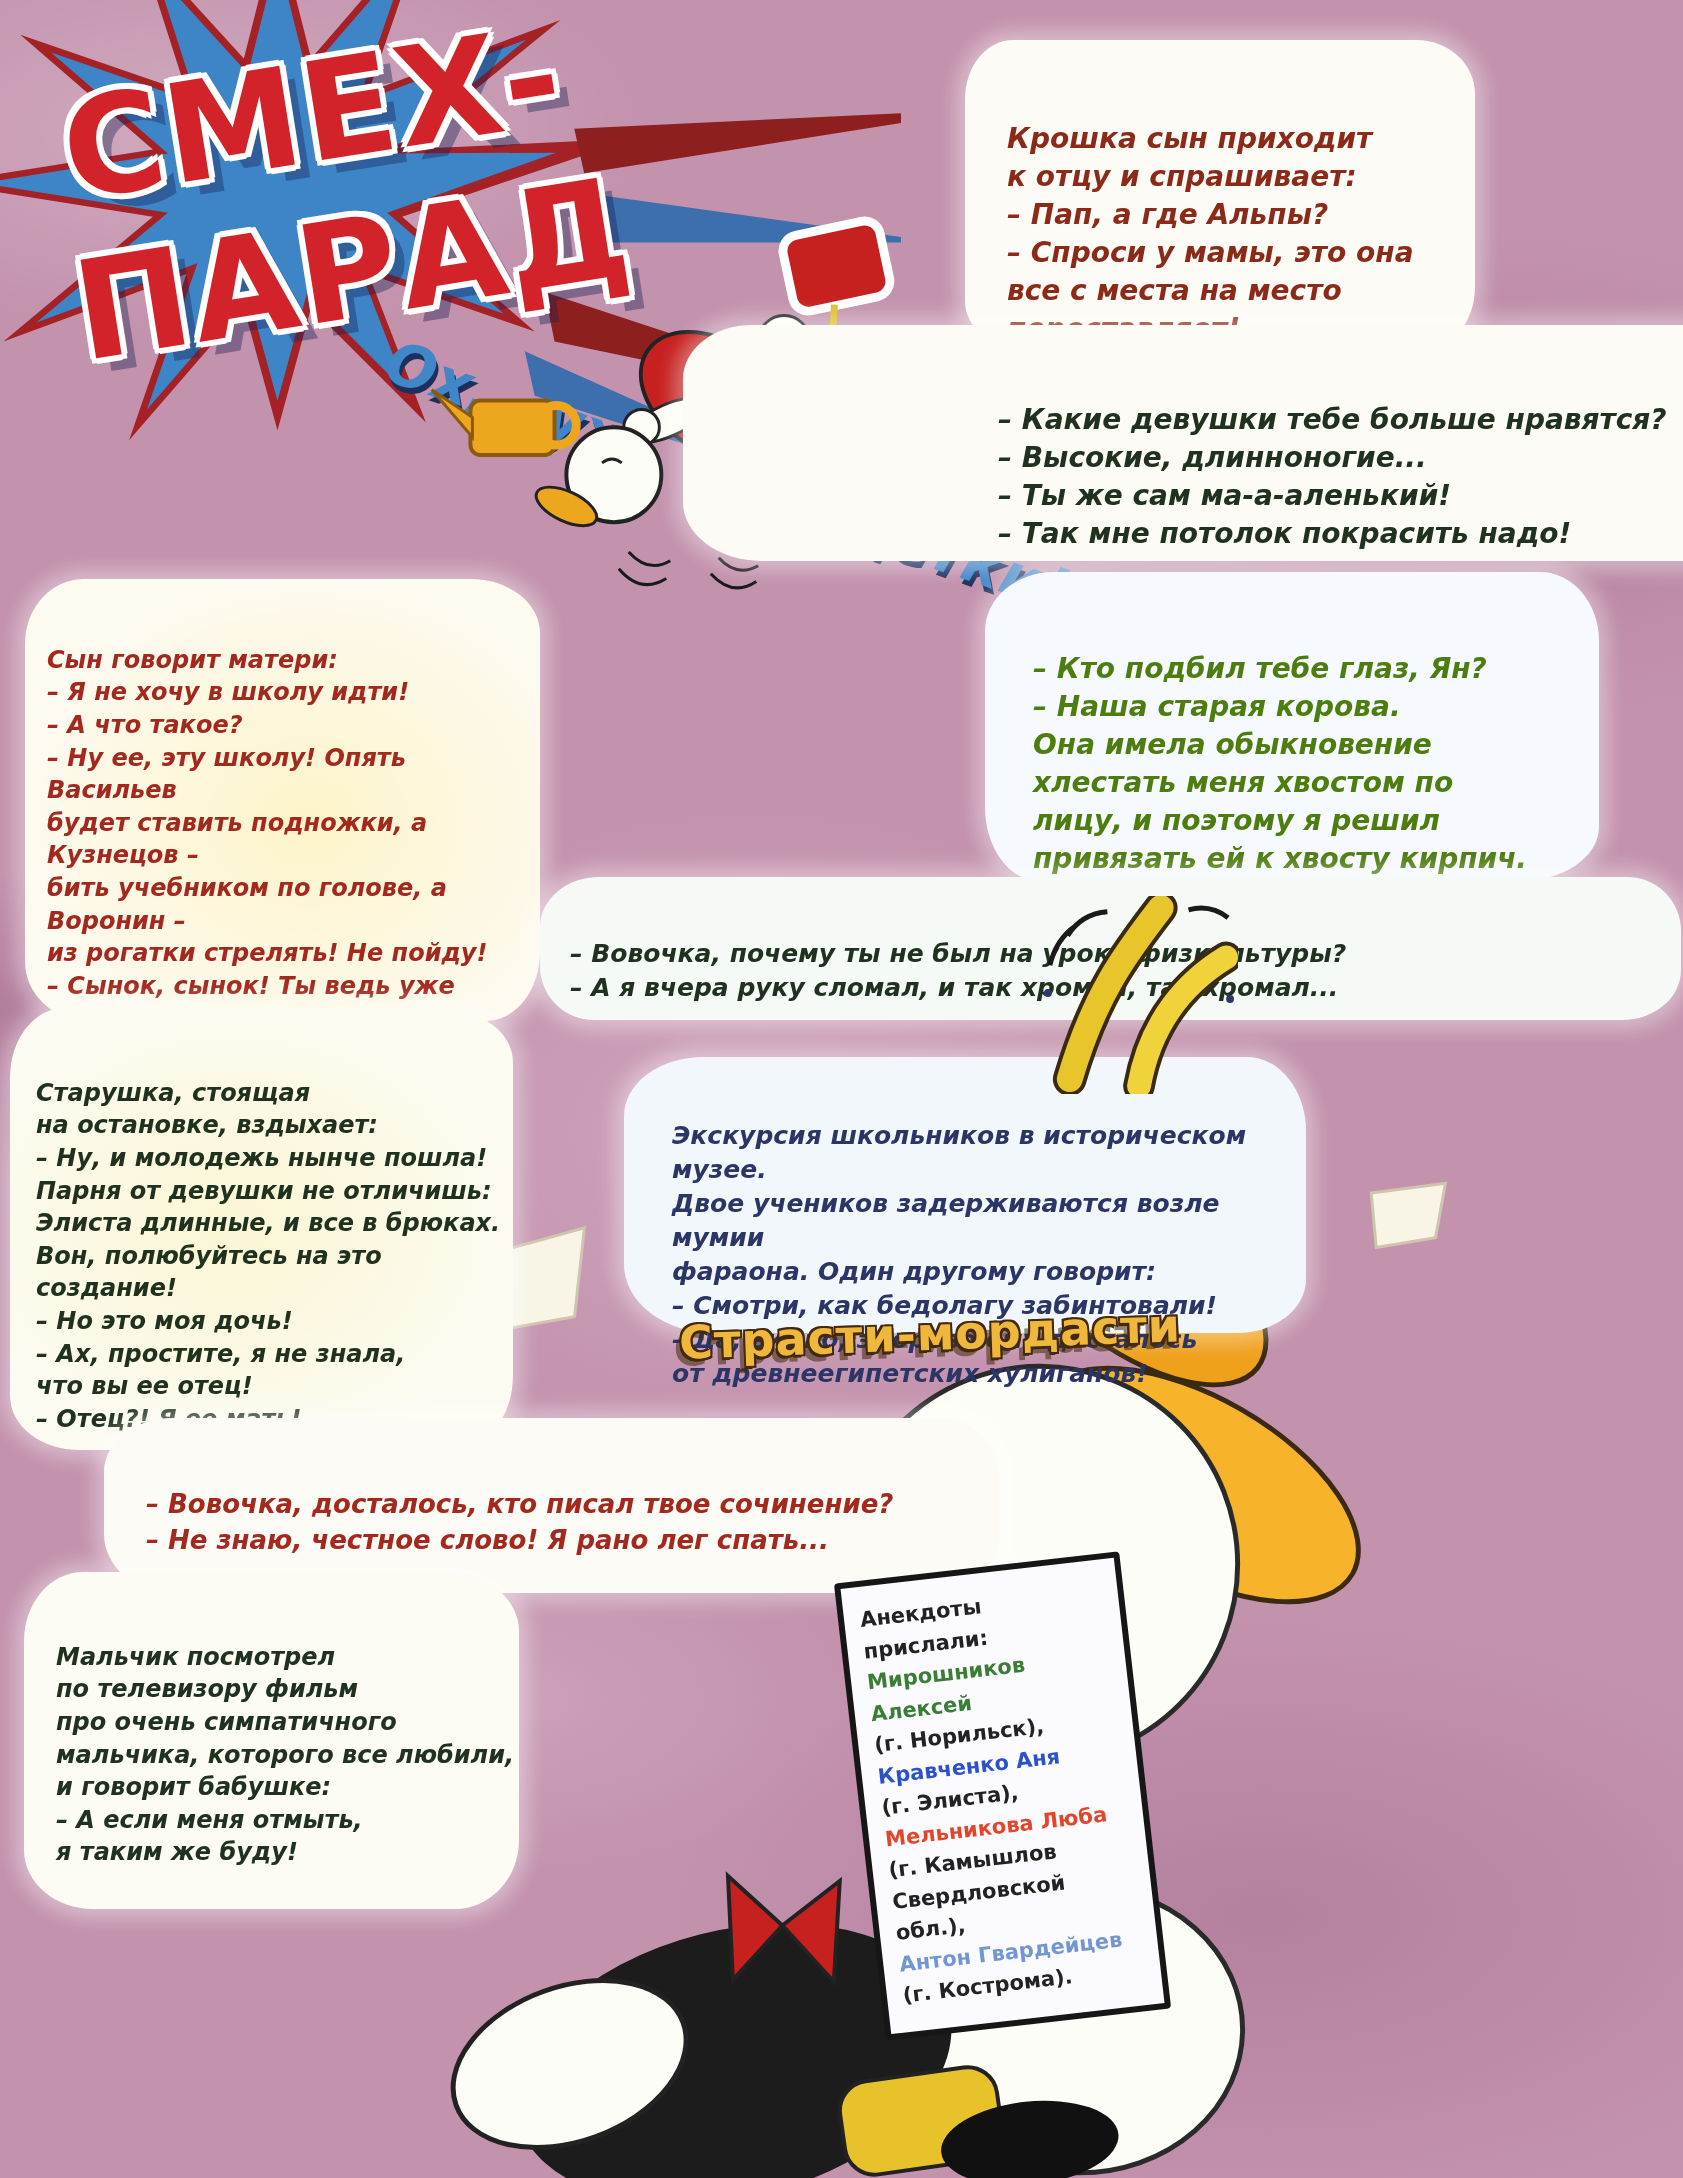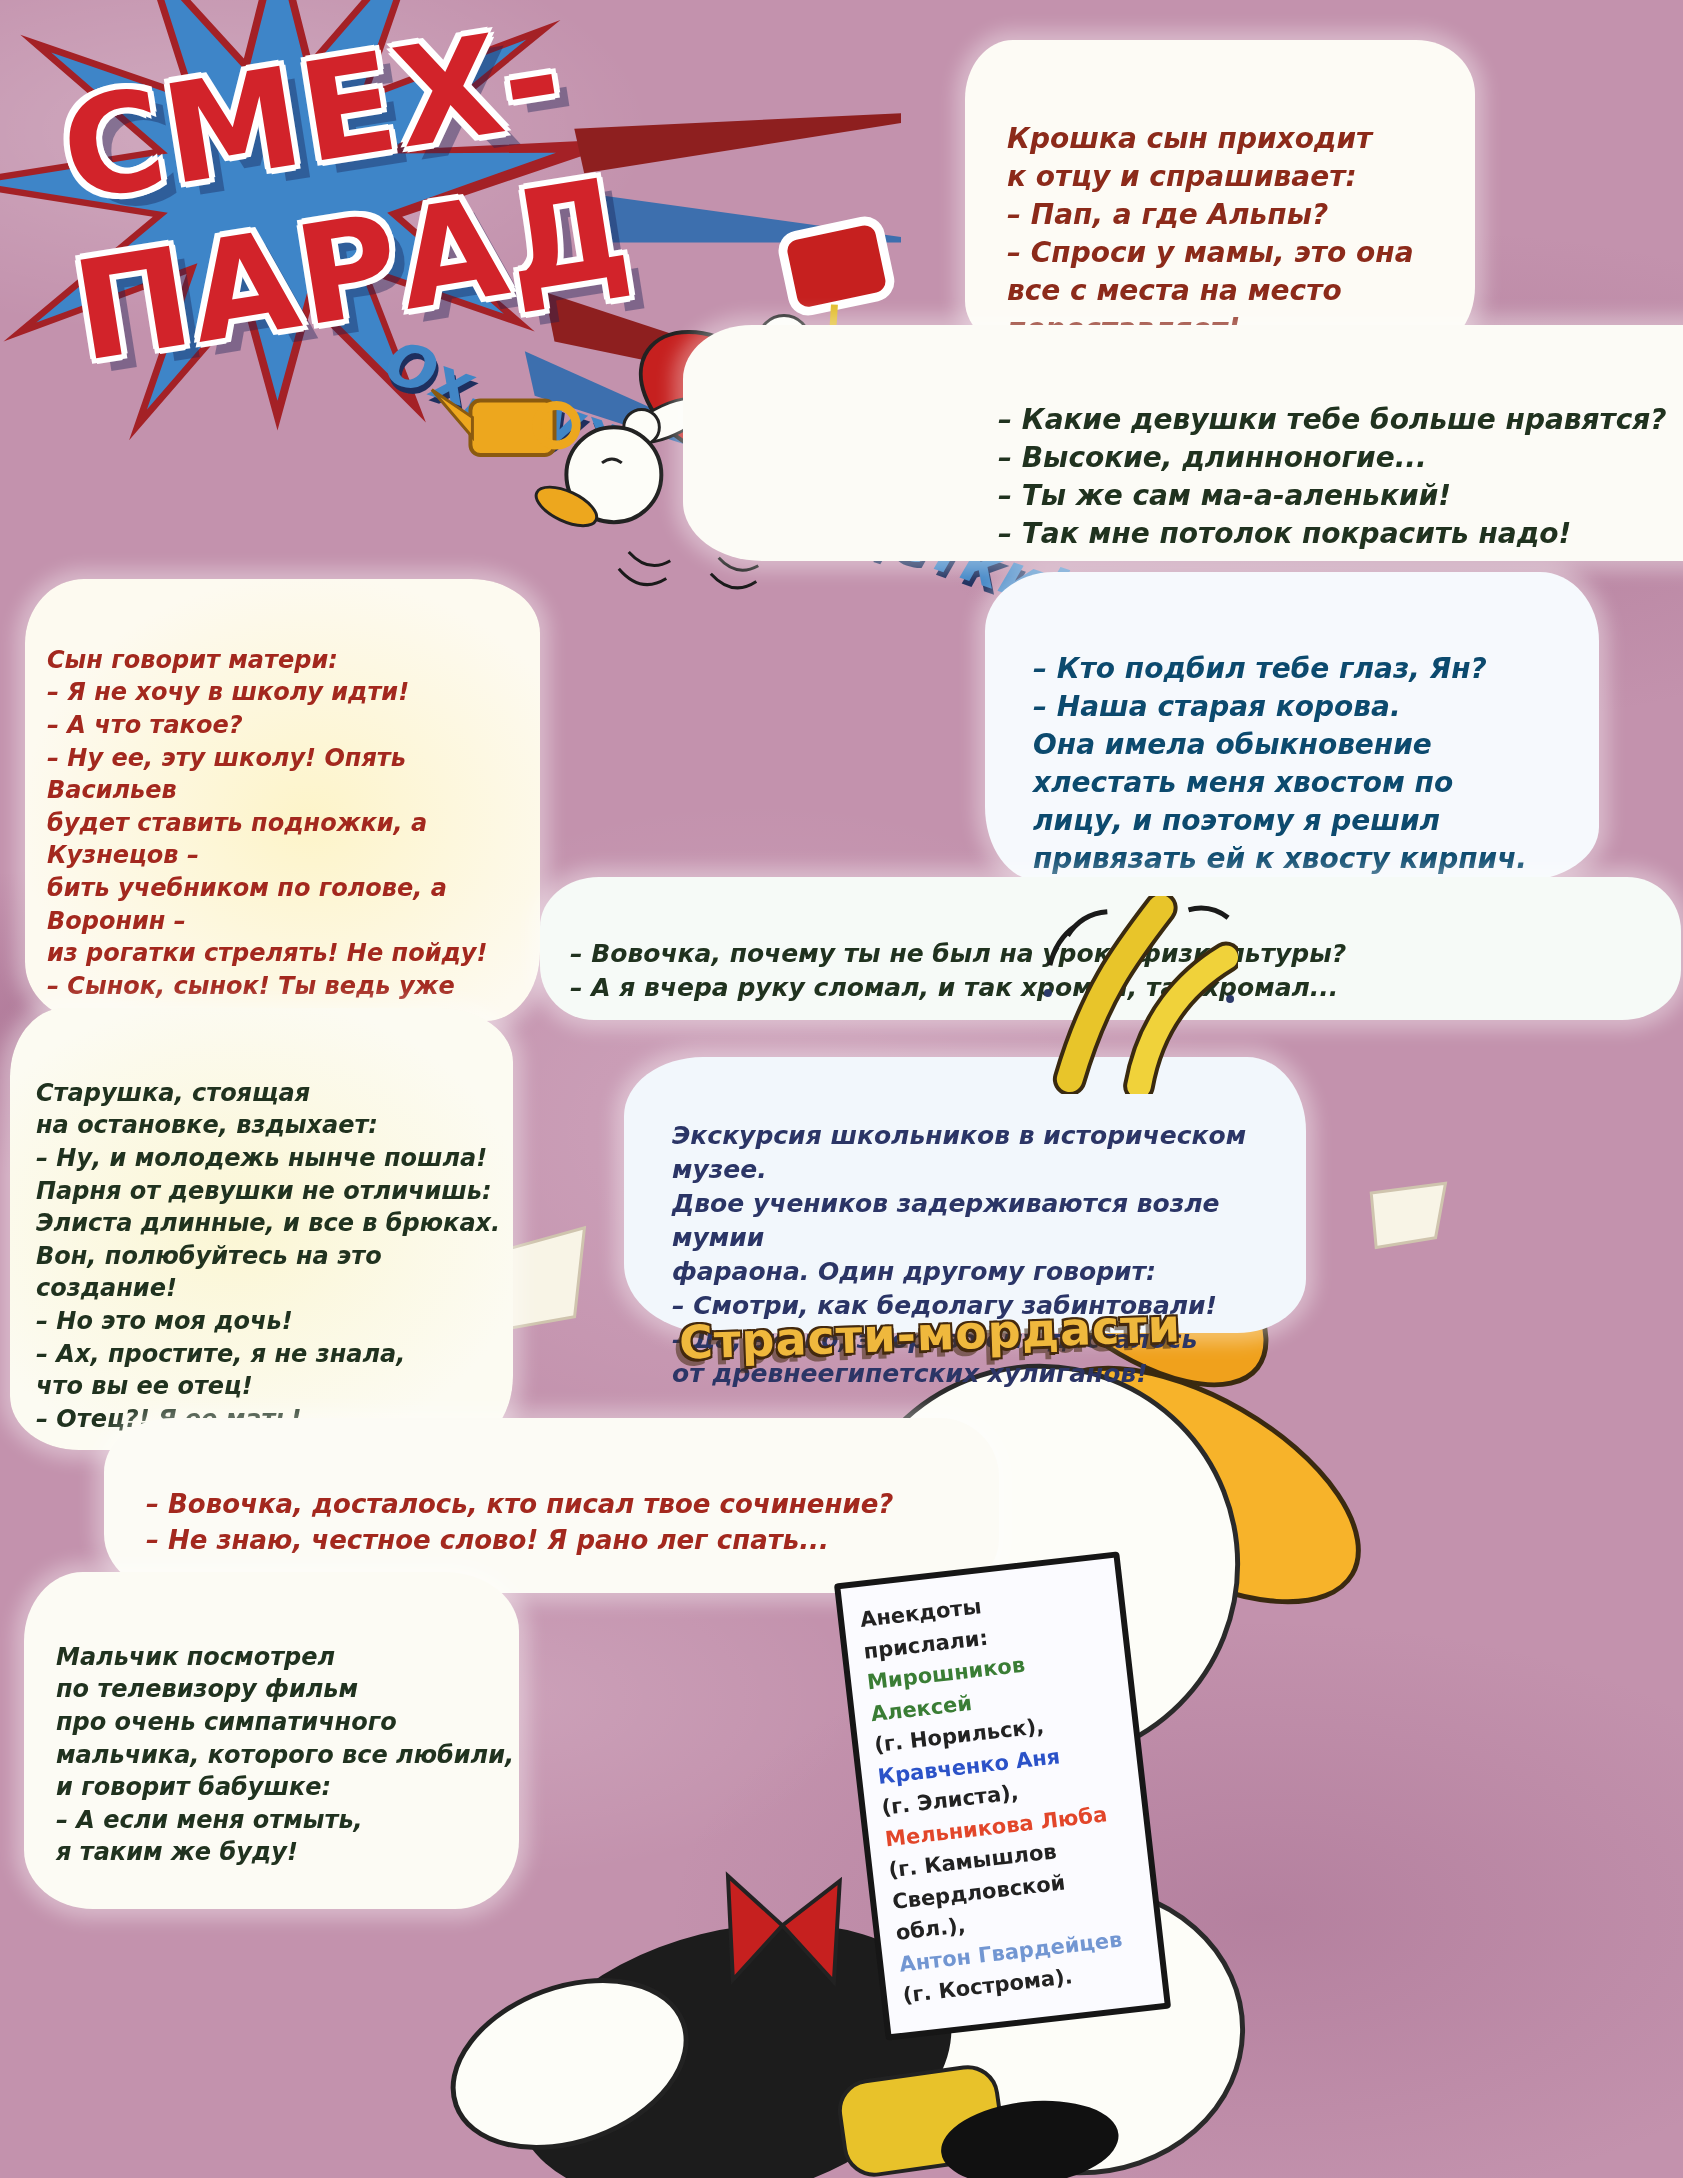--- a/index.html
+++ b/index.html
@@ -157,21 +157,21 @@
 – А что такое?
 – Ну ее, эту школу! Опять Васильев
 будет ставить подножки, а Кузнецов –
 бить учебником по голове, а Воронин –
 из рогатки стрелять! Не пойду!
 – Сынок, сынок! Ты ведь уже взрослый,
 тебе уж сорок лет стукнуло.
 И потом, ведь ты – директор школы!</div>
   </div>
   <div id="b3" class="bubble">
-    <div style="color: #0c4a6e;">– Кто подбил тебе глаз, Ян?
+    <div style="color: #4d7c0f;">– Кто подбил тебе глаз, Ян?
 – Наша старая корова.
 Она имела обыкновение
 хлестать меня хвостом по
 лицу, и поэтому я решил
 привязать ей к хвосту кирпич.</div>
   </div>
   <div id="b4" class="bubble">
     <div style="color: rgb(32, 50, 31);">– Вовочка, почему ты не был на уроке физкультуры?
 – А я вчера руку сломал, и так хромал, так хромал...</div>
   </div>

